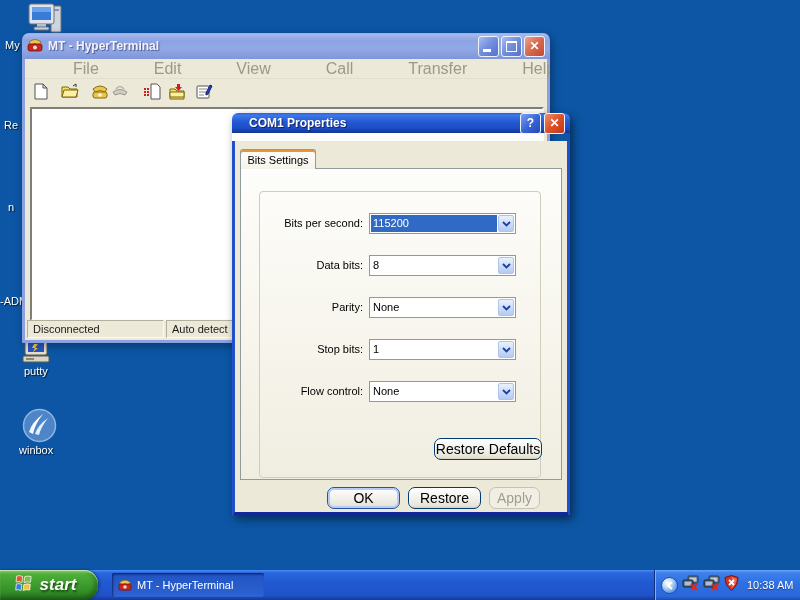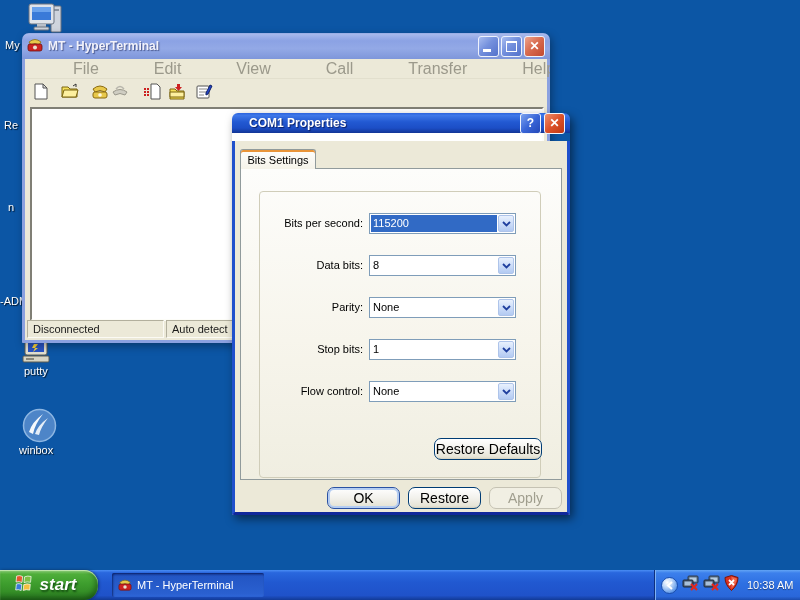--- a/index.html
+++ b/index.html
@@ -313,21 +313,21 @@
               </svg>
           </span>
         </div>
       </div>
 
       <div class="xpbtn" style="left:193px;top:269px;width:108px;">Restore Defaults</div>
     </div>
 
     <div class="xpbtn default" style="left:92px;top:346px;width:73px;">OK</div>
     <div class="xpbtn" style="left:173px;top:346px;width:73px;">Restore</div>
-    <div class="xpbtn disabled" style="left:254px;top:346px;width:73px;">Apply</div>
+    <div class="xpbtn disabled" style="left:254px;top:346px;width:51px;">Apply</div>
   </div>
 </div>
 
 <div class="taskbar">
   <div class="startbtn">
     <span>
       <svg width="21" height="21" viewBox="0 0 21 21">
         <g transform="skewX(-6)">
           <path d="M3 3 Q6 2 9 3.5 L9 9.5 Q6 8 3 9 Z" fill="#e4572e" stroke="#fff" stroke-width="0.7"></path>
           <path d="M11 3.8 Q14 2.5 17.5 3.5 L17.5 9.3 Q14 8.3 11 9.6 Z" fill="#7ebf42" stroke="#fff" stroke-width="0.7"></path>

